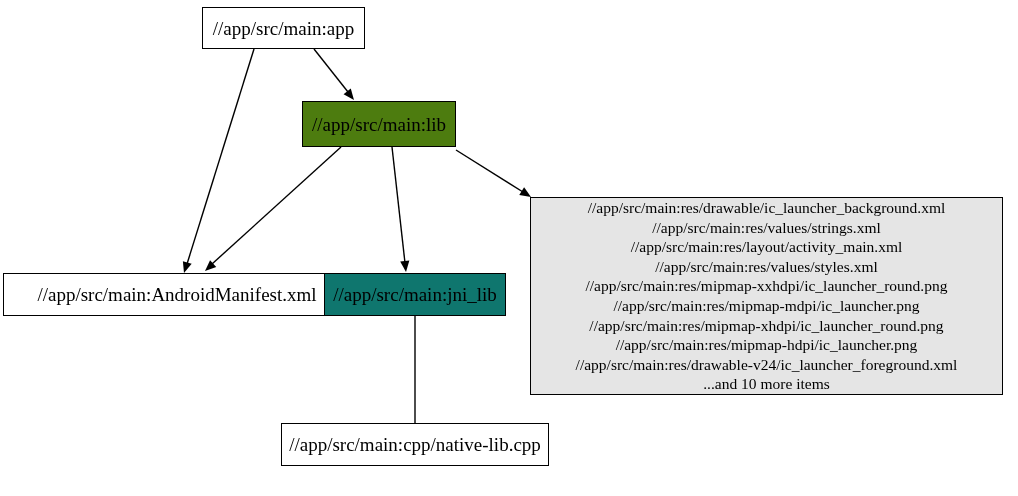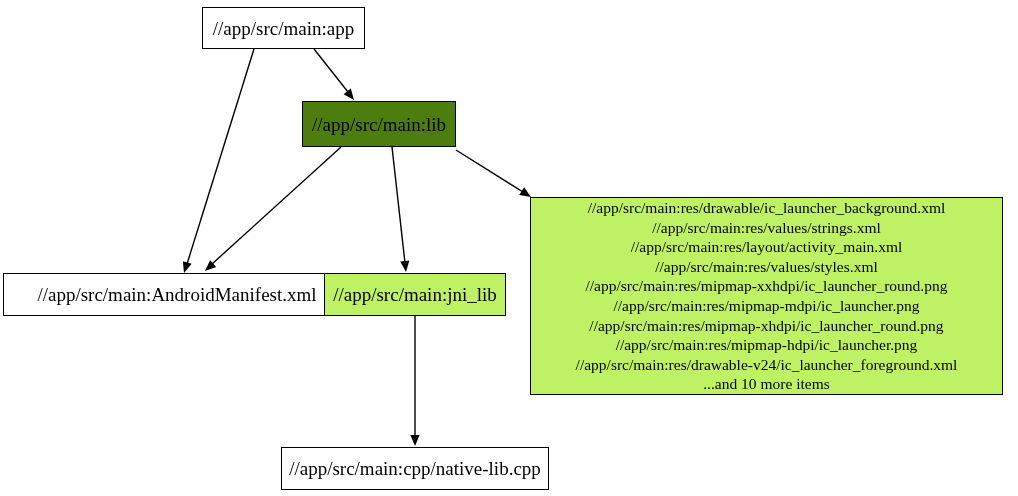--- a/index.html
+++ b/index.html
@@ -73,32 +73,32 @@
   <div id="nodes">
       <div class="node" style="left: 202px; top: 7px; width: 163px; height: 42px; border-color: rgb(0, 0, 0); background: rgb(255, 255, 255);">
         <span class="label">//app/src/main:app</span>
       </div>
       <div class="node" style="left: 302px; top: 101px; width: 154px; height: 46px; border-color: rgb(0, 0, 0); background: #4d7c0f;">
         <span class="label">//app/src/main:lib</span>
       </div>
       <div class="node" style="left: 3px; top: 273px; width: 348px; height: 43px; border-color: rgb(0, 0, 0); background: rgb(255, 255, 255);">
         <span class="label">//app/src/main:AndroidManifest.xml</span>
       </div>
-      <div class="node" style="left: 324px; top: 273px; width: 182px; height: 43px; border-color: rgb(0, 0, 0); background: #bef264;">
+      <div class="node" style="left: 324px; top: 273px; width: 182px; height: 43px; border-color: rgb(0, 0, 0); background: #0f766e;">
         <span class="label">//app/src/main:jni_lib</span>
       </div>
-      <div class="node node-multiline" style="left: 530px; top: 197px; width: 473px; height: 198px; border-color: rgb(0, 0, 0); background: #bef264;">
+      <div class="node node-multiline" style="left: 530px; top: 197px; width: 473px; height: 198px; border-color: rgb(0, 0, 0); background: #e5e5e5;">
         <span class="label">//app/src/main:res/drawable/ic_launcher_background.xml
 //app/src/main:res/values/strings.xml
 //app/src/main:res/layout/activity_main.xml
 //app/src/main:res/values/styles.xml
 //app/src/main:res/mipmap-xxhdpi/ic_launcher_round.png
 //app/src/main:res/mipmap-mdpi/ic_launcher.png
 //app/src/main:res/mipmap-xhdpi/ic_launcher_round.png
 //app/src/main:res/mipmap-hdpi/ic_launcher.png
 //app/src/main:res/drawable-v24/ic_launcher_foreground.xml
 ...and 10 more items</span>
       </div>
-      <div class="node" style="left: 281px; top: 447px; width: 268px; height: 43px; border-color: rgb(0, 0, 0); background: rgb(255, 255, 255);">
+      <div class="node" style="left: 281px; top: 423px; width: 268px; height: 43px; border-color: rgb(0, 0, 0); background: rgb(255, 255, 255);">
         <span class="label">//app/src/main:cpp/native-lib.cpp</span>
       </div>
     </div>
 </div>
 
 </body></html>

